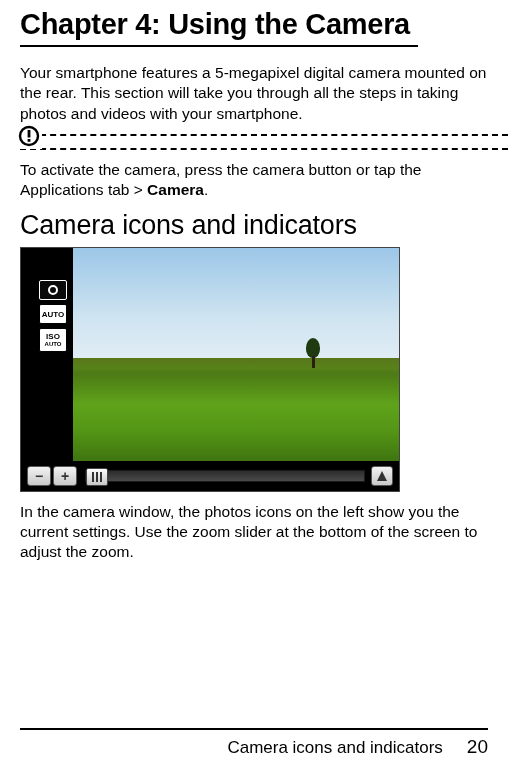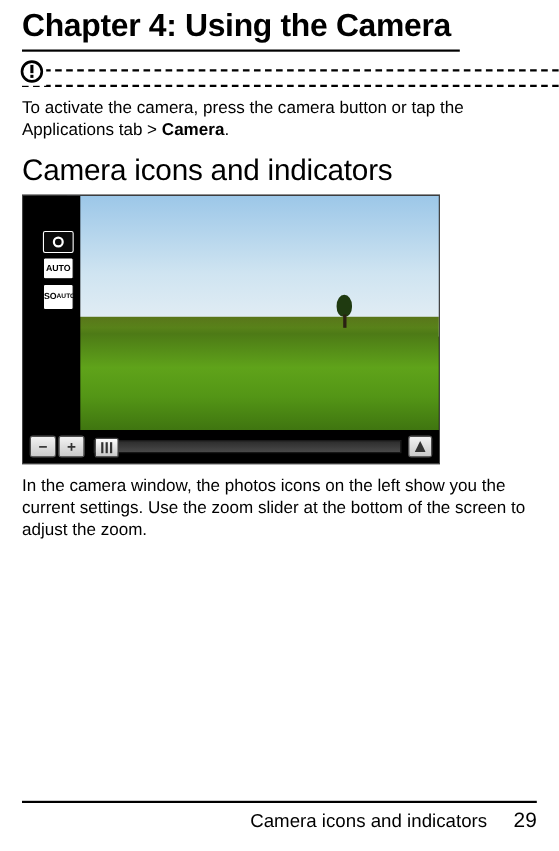--- a/index.html
+++ b/index.html
@@ -130,21 +130,21 @@
     font-family: Arial, sans-serif;
     color:#000;
   }
   .ic.cam {
     background:#0a0a0a;
     border:1px solid #fff;
   }
   .ic.cam .lens {
     width:10px; height:10px; border:2px solid #fff; border-radius:50%;
   }
-  .ic.iso { height:24px; flex-direction:row; line-height:1; }
+  .ic.iso { height:24px; flex-direction:column; line-height:1; }
   .ic.iso span:first-child{ font-size:8px;}
   .ic.iso span:last-child{ font-size:6px;}
   .bottom-bar {
     position:absolute;
     left:0; right:0; bottom:0; height:30px;
     background:#000;
     display:flex; align-items:center;
     padding: 0 6px;
   }
   .zoom-btn {
@@ -204,20 +204,21 @@
 </style>
 </head>
 <body>
 
 <div class="page">
   <h1 class="chapter-title">Chapter 4: Using the Camera</h1>
 </div>
 <div class="divider"></div>
 
 <div class="page body-block">
+  <p class="body">Your smartphone features a 5-megapixel digital camera mounted on the rear. This section will take you through all the steps in taking photos and videos with your smartphone.</p>
 
   <div class="note-box">
     <div class="note-icon">
       <svg width="22" height="22" viewBox="0 0 22 22">
         <circle cx="11" cy="11" r="9" fill="#fff" stroke="#000" stroke-width="2.4"></circle>
         <rect x="9.6" y="5" width="2.8" height="7.5" fill="#000"></rect>
         <rect x="9.6" y="14" width="2.8" height="2.8" fill="#000"></rect>
       </svg>
     </div>
   </div>
@@ -268,14 +269,14 @@
     </div>
   </div>
 </div>
 
 <div class="page body-block">
   <p class="body">In the camera window, the photos icons on the left show you the current settings. Use the zoom slider at the bottom of the screen to adjust the zoom.</p>
 </div>
 
 <div class="footer">
   <span class="footer-title">Camera icons and indicators</span>
-  <span class="footer-num">29</span>
+  <span class="footer-num">20</span>
 </div>
 
 </body></html>

